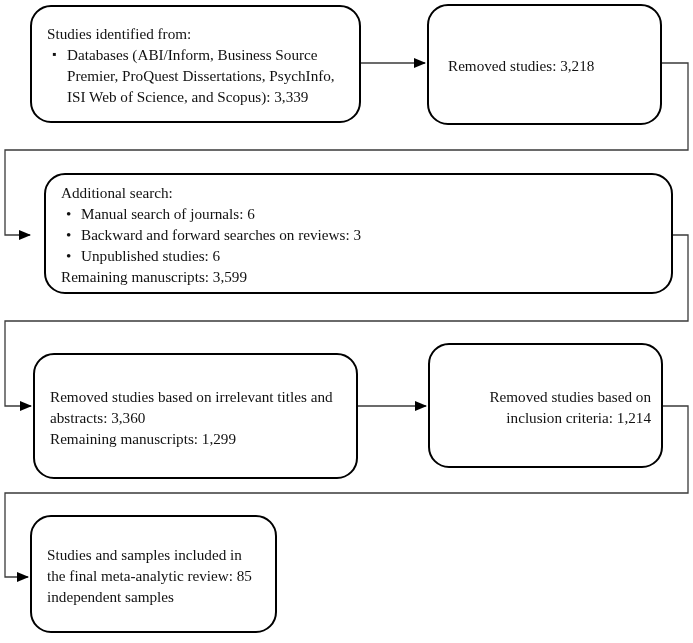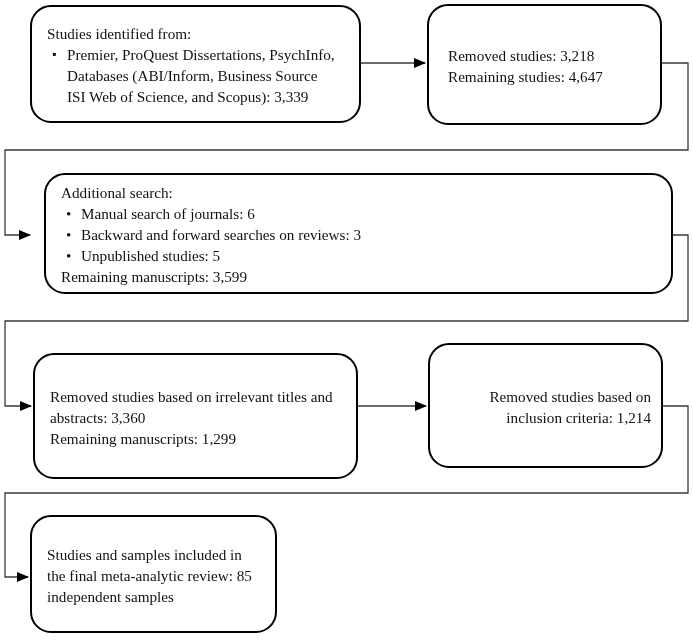--- a/index.html
+++ b/index.html
@@ -79,45 +79,44 @@
     <path d="M661,235 H688 V321 H5 V406 H31" fill="none" stroke="#3a3a3a" stroke-width="1.3" marker-end="url(#arrowhead)"></path>
     <path d="M358,406 H426" fill="none" stroke="#3a3a3a" stroke-width="1.3" marker-end="url(#arrowhead)"></path>
     <path d="M663,406 H688 V493 H5 V577 H28" fill="none" stroke="#3a3a3a" stroke-width="1.3" marker-end="url(#arrowhead)"></path>
   </svg>
 
   <div class="box" id="box-identified">
     <div class="line">Studies identified from:</div>
     <div class="bullet-row">
       <span class="bullet sq">▪</span>
       <div class="bullet-lines">
+        <div class="line">Databases (ABI/Inform, Business Source</div>
         <div class="line">Premier, ProQuest Dissertations, PsychInfo,</div>
-        <div class="line">Databases (ABI/Inform, Business Source</div>
         <div class="line">ISI Web of Science, and Scopus): 3,339</div>
       </div>
     </div>
   </div>
 
   <div class="box" id="box-screened">
     <div class="line">Removed studies: 3,218</div>
-    <div class="line">Remaining studies: 4,647</div>
   </div>
 
   <div class="box" id="box-additional">
     <div class="line">Additional search:</div>
     <div class="bullet-row">
       <span class="bullet rd">•</span>
       <div class="line">Manual search of journals: 6</div>
     </div>
     <div class="bullet-row">
       <span class="bullet rd">•</span>
       <div class="line">Backward and forward searches on reviews: 3</div>
     </div>
     <div class="bullet-row">
       <span class="bullet rd">•</span>
-      <div class="line">Unpublished studies: 5</div>
+      <div class="line">Unpublished studies: 6</div>
     </div>
     <div class="line">Remaining manuscripts: 3,599</div>
   </div>
 
   <div class="box" id="box-titles">
     <div class="line">Removed studies based on irrelevant titles and</div>
     <div class="line">abstracts: 3,360</div>
     <div class="line">Remaining manuscripts: 1,299</div>
   </div>
 

